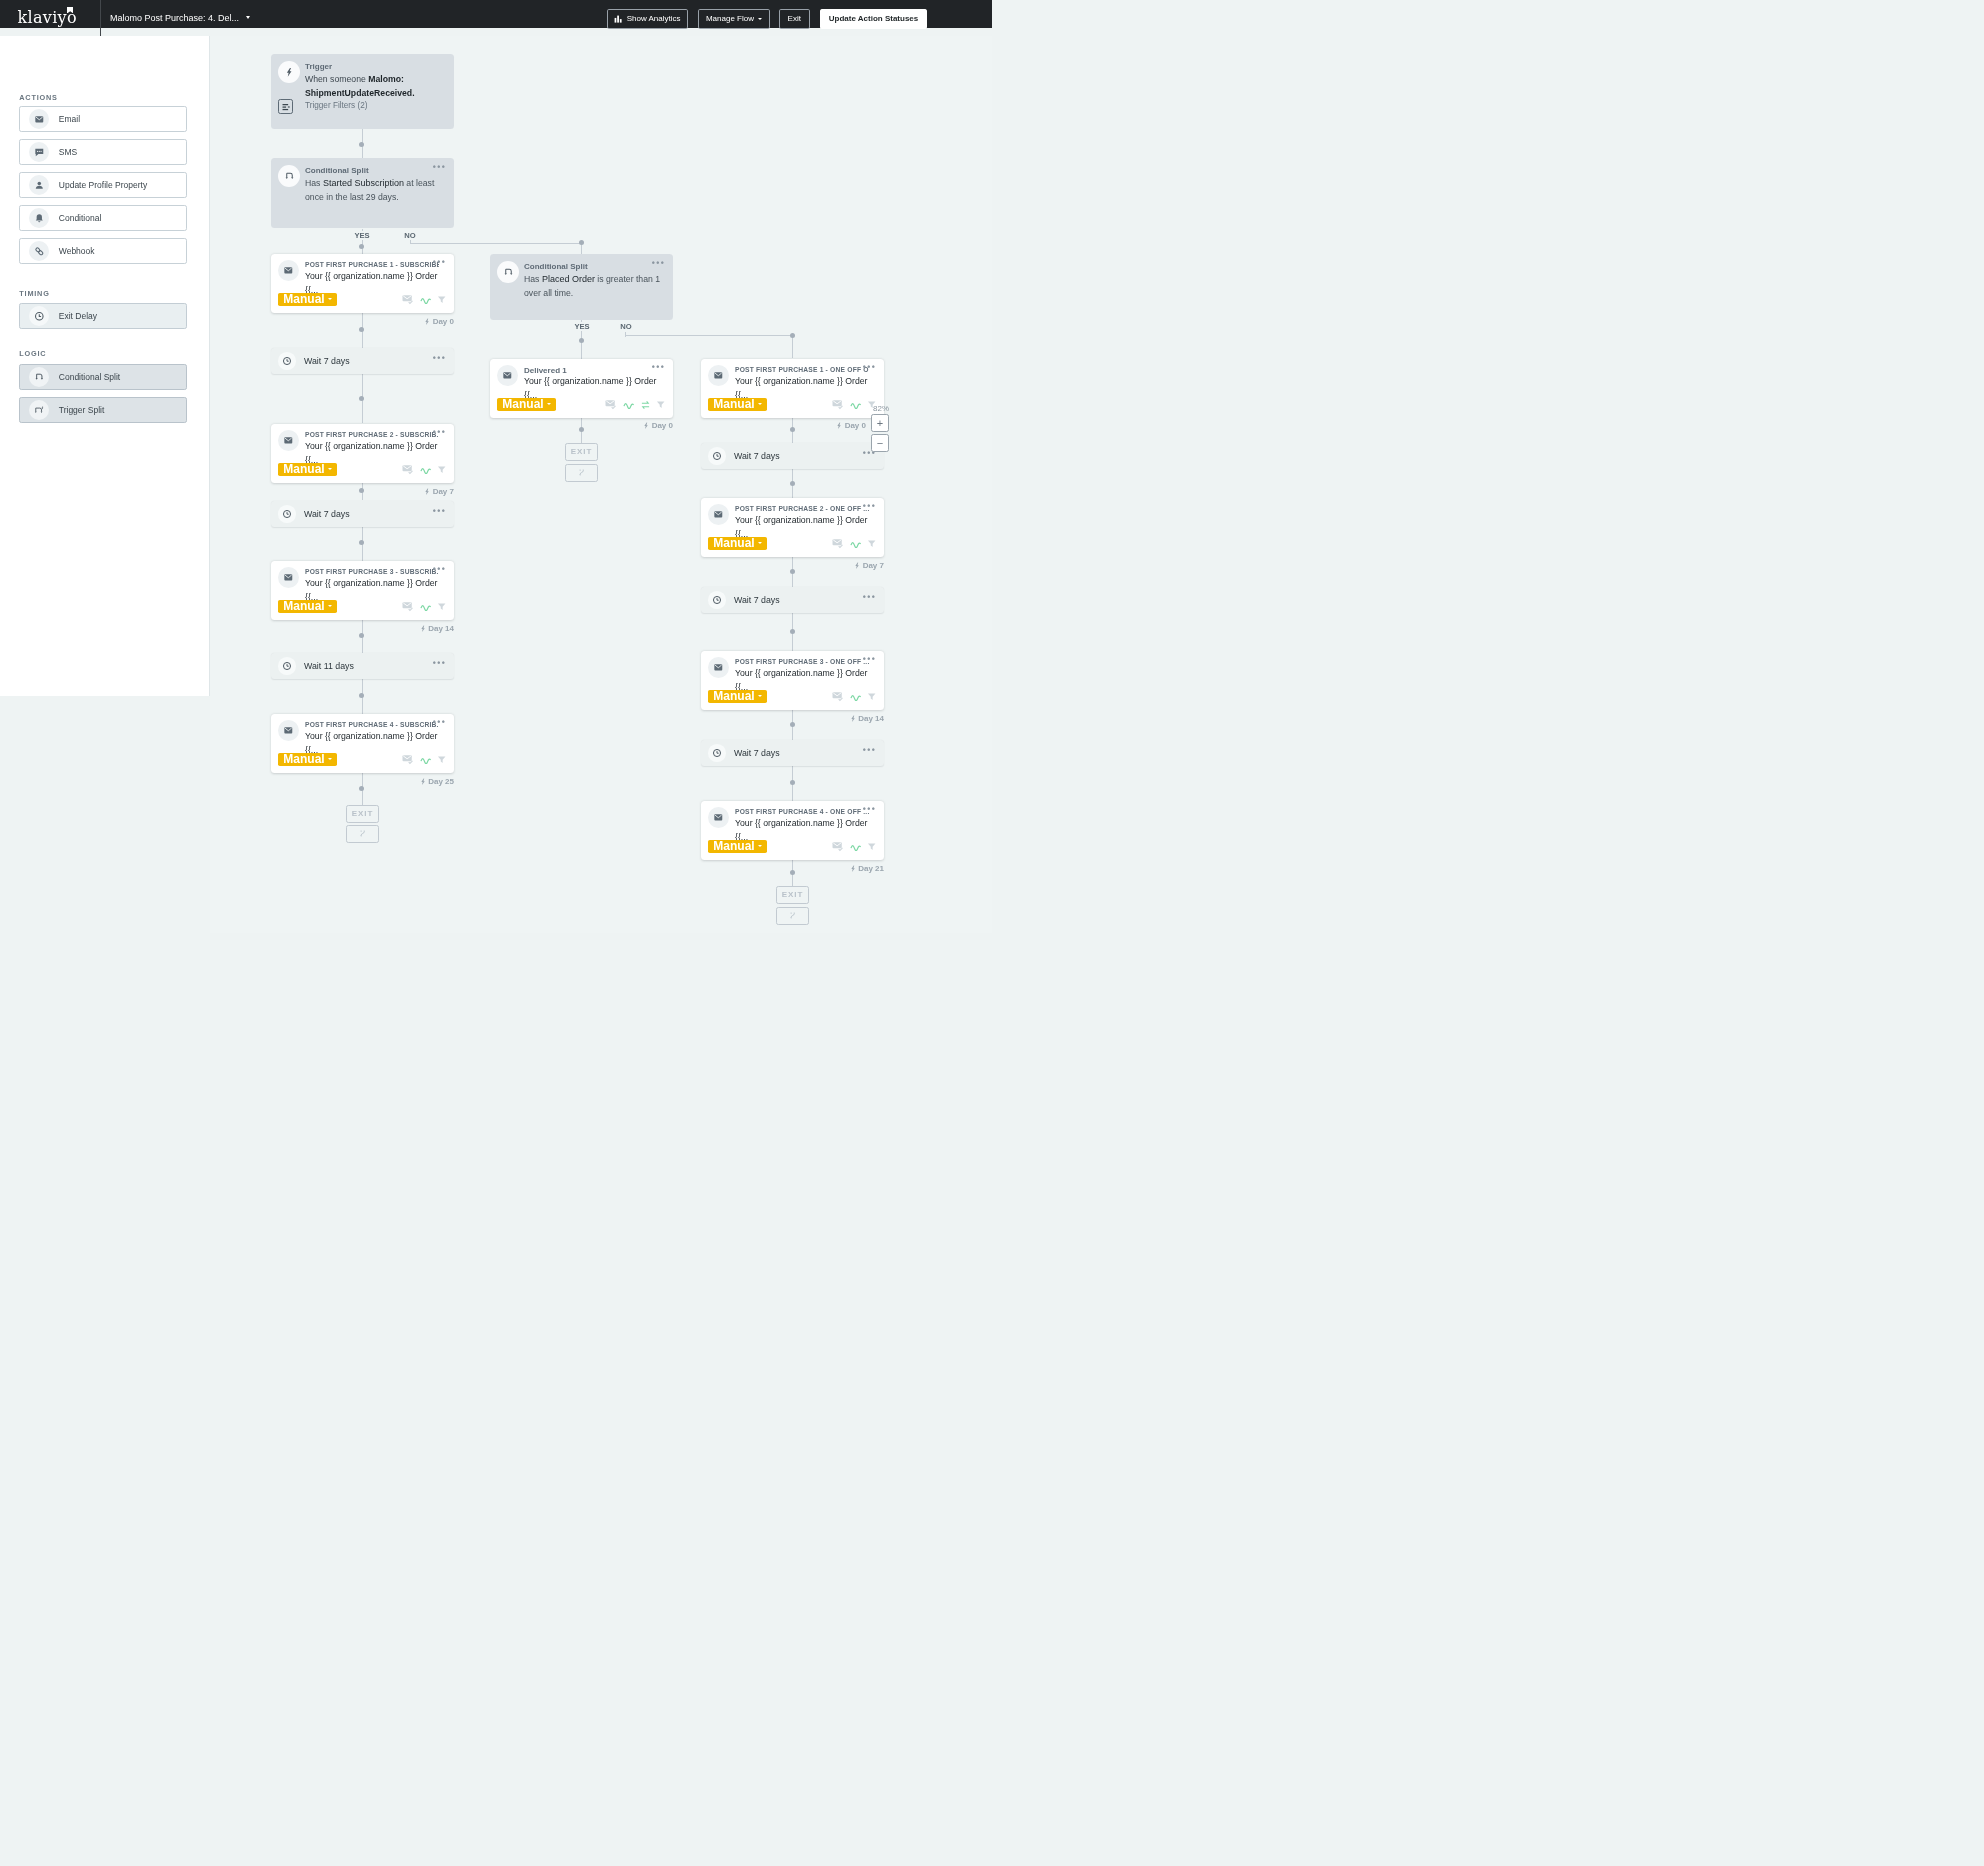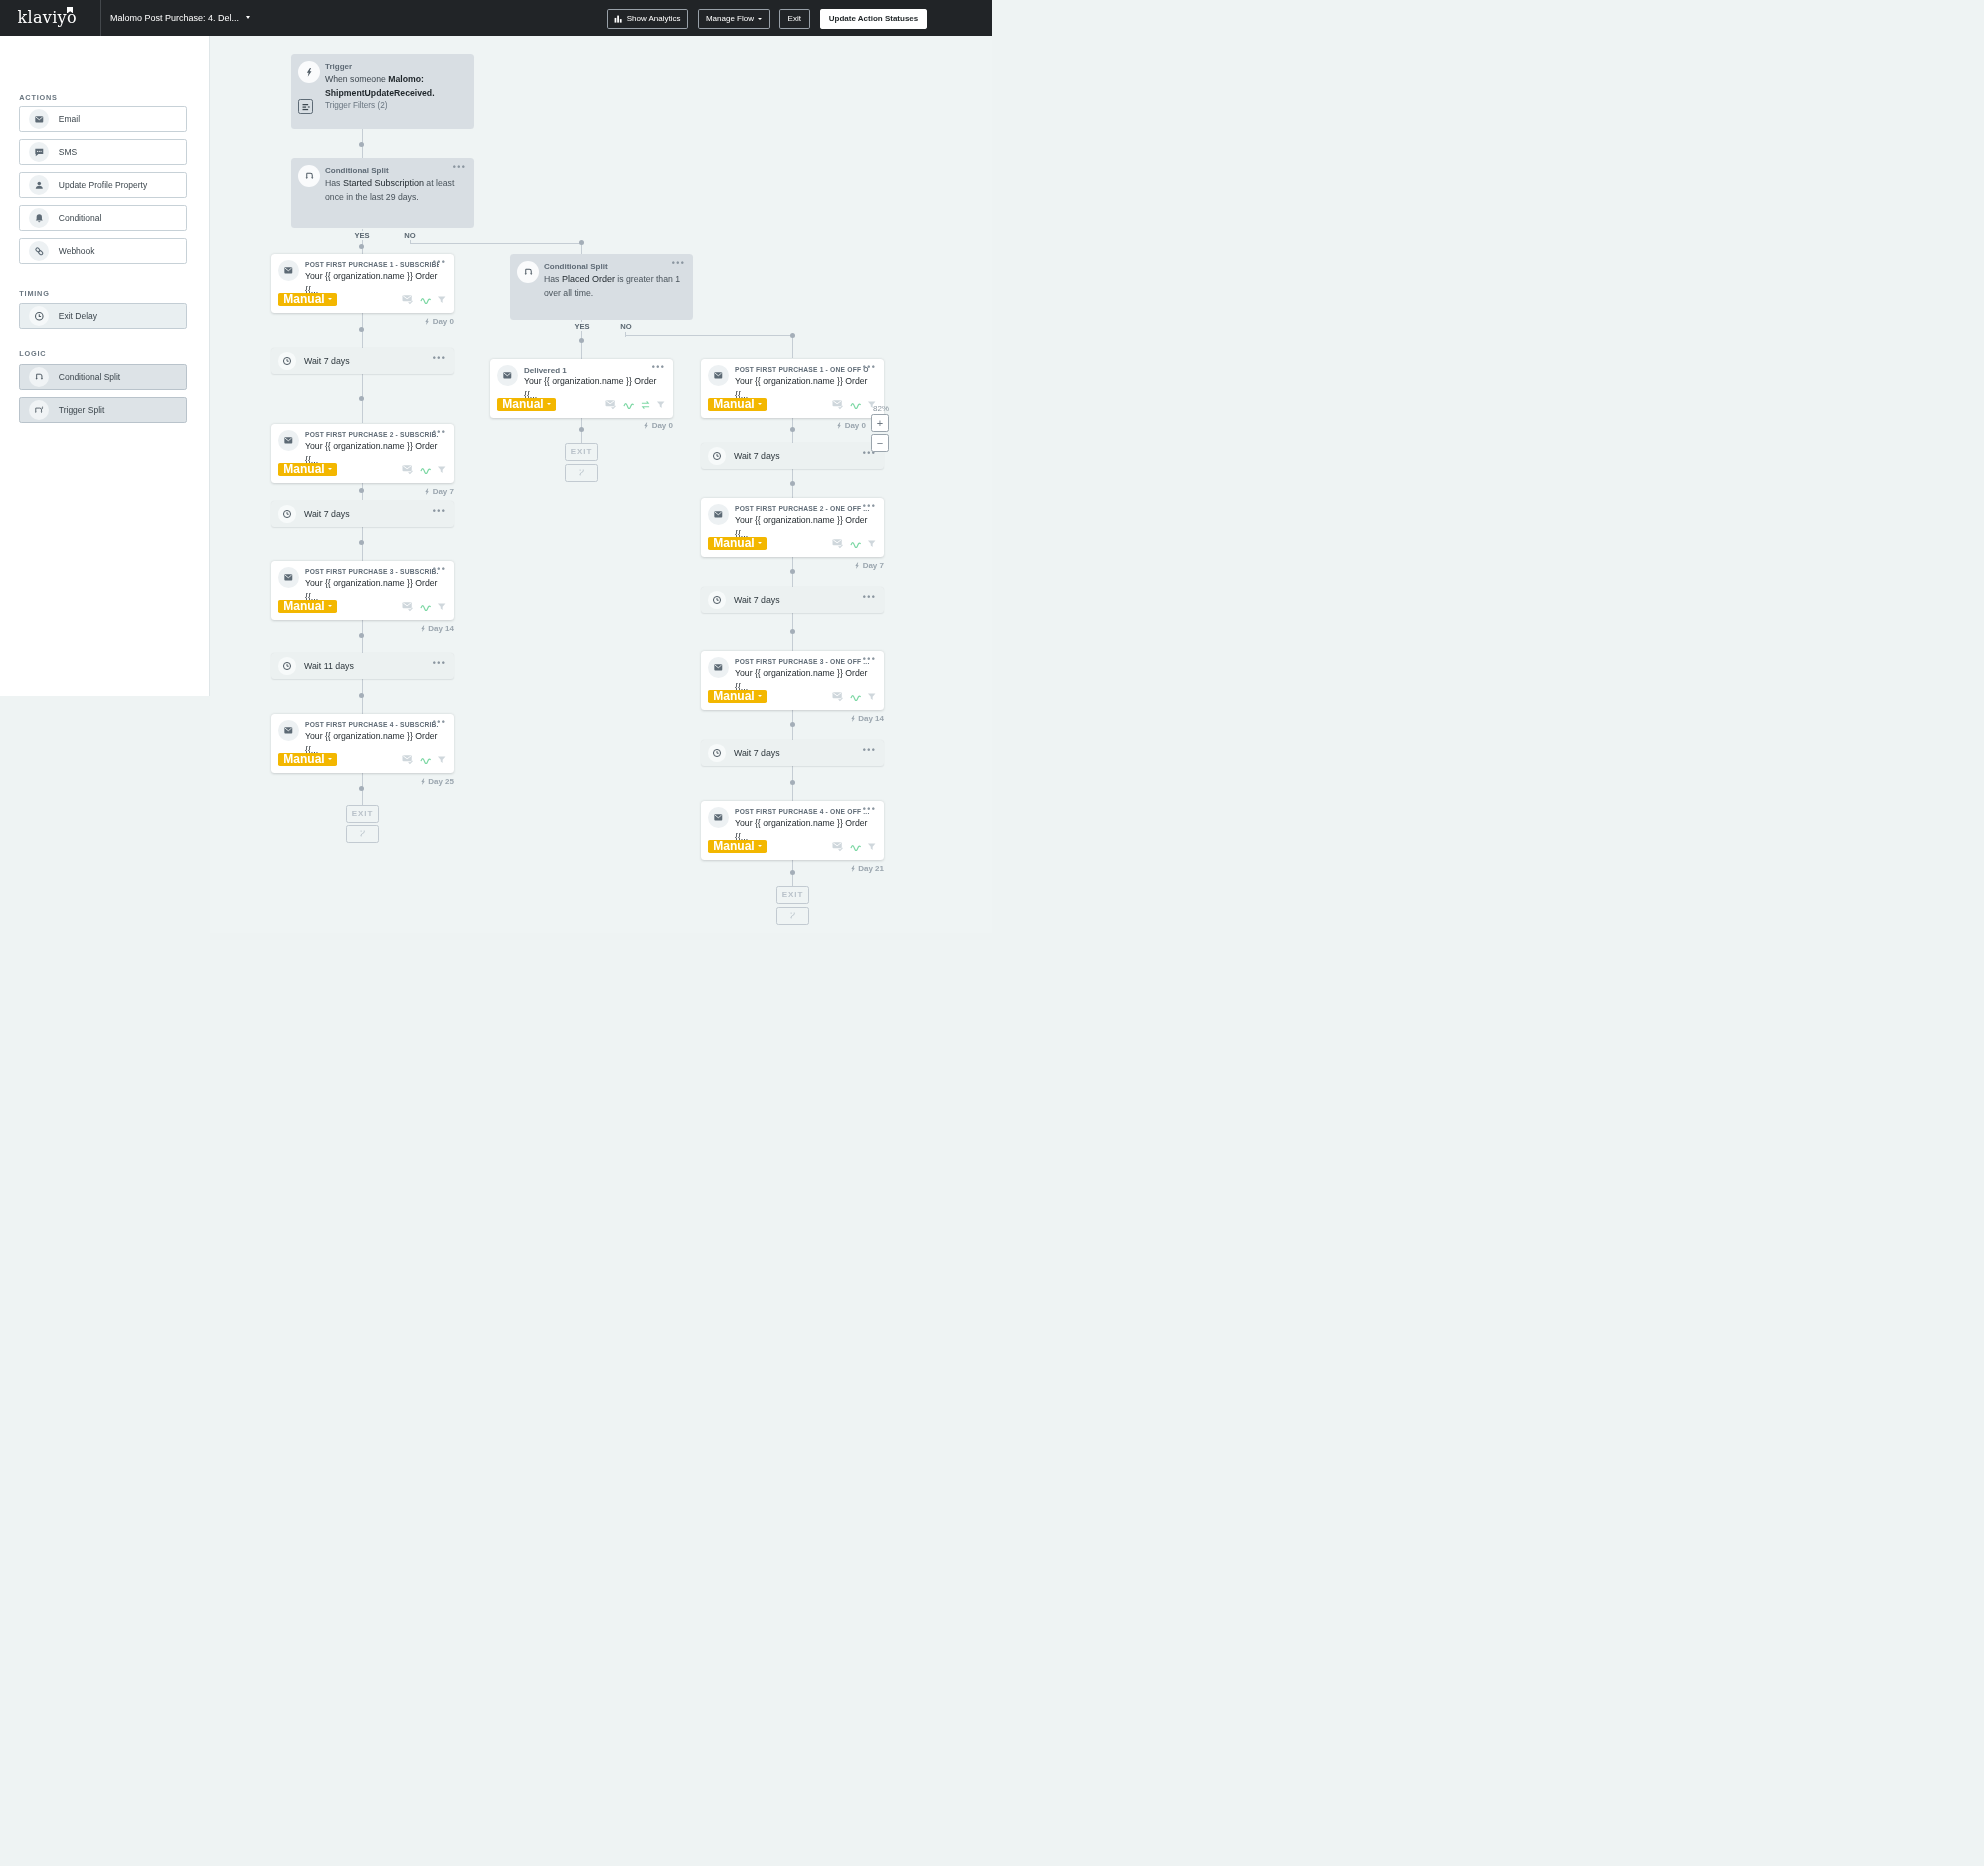--- a/index.html
+++ b/index.html
@@ -1,20 +1,20 @@
 <!DOCTYPE html>
 <html style="font-size:9.4px"><head>
 <meta charset="utf-8">
 <style>
   * { margin:0; padding:0; box-sizing:border-box; }
   html,body { width:992px; height:933px; font-family:"Liberation Sans", sans-serif; background:#eef3f3; overflow:hidden; }
   body { position:relative; }
 
   
-  .topbar { position:absolute; left:0; top:0; width:992px; height:36px; background:#212427; z-index:50; }
+  .topbar { position:absolute; left:0; top:0; width:992px; height:28px; background:#212427; z-index:50; }
   .logo { position:absolute; left:17.6px; top:8.2px; color:#fff; font-family:"DejaVu Serif", serif; font-size:16px; letter-spacing:0.3px; }
   .logo-flag { position:absolute; left:67px; top:7px; width:6.4px; height:6.4px; background:#fff;
                clip-path:polygon(0 0,100% 0,100% 100%,50% 68%,0 100%); }
   .topbar-divider { position:absolute; left:100px; top:0; width:0.6px; height:36px; background:#43474b; }
   .flow-title { position:absolute; left:110px; top:13px; color:#fff; font-size:9px; }
   .caret-down { display:inline-block; width:0; height:0; border-left:2.9px solid transparent; border-right:2.9px solid transparent; border-top:3.5px solid #fff; vertical-align:middle; }
   .flow-title-caret { position:absolute; left:246px; top:16.4px; }
   .tb-btn { position:absolute; top:8.8px; height:20px; border:0.6px solid #99a1a9; border-radius:1.8px; background:transparent;
             color:#fff; font-size:8px; font-family:Liberation Sans, sans-serif; display:flex; align-items:center; justify-content:center; gap:4.1px; cursor:pointer; }
   .tb-btn.primary { background:#fff; border-color:#fff; color:#1f2527; font-weight:700; }
@@ -33,21 +33,21 @@
 
   
   .canvas-bg { position:absolute; left:210px; top:36px; right:0; bottom:0; background:#eff4f4; }
 
   .vline { position:absolute; width:1.2px; background:#c5cdd4; z-index:1; }
   .hline { position:absolute; height:1.2px; background:#c5cdd4; z-index:1; }
   .ndot  { position:absolute; width:5.3px; height:5.3px; border-radius:50%; background:#a4aeb8; z-index:2; }
 
   .card { position:absolute; width:183px; border-radius:3.5px; z-index:3; }
   .card.white { background:#fff; box-shadow:0 0.6px 2.3px rgba(31,41,46,.18); }
-  .card.greyc { background:#d8dee3;margin-left:20px; }
+  .card.greyc { background:#d8dee3; }
   .card.waitc { background:#ecf1f1; height:26px; box-shadow:0 0.6px 1.2px rgba(31,41,46,.10); }
 
   .icon-circle { position:absolute; border-radius:50%; display:flex; align-items:center; justify-content:center; }
   .kind-label { position:absolute; left:34px; top:8.2px; font-size:8px; font-weight:600; color:#5f6b76; }
   .more { position:absolute; right:7.6px; top:3.5px; color:#8b96a0; font-size:8.8px; letter-spacing:1.5px; font-weight:700; cursor:pointer; }
   .card-body { position:absolute; left:34px; top:19.3px; width:142px; font-size:8.7px; line-height:13.5px; color:#49535b; }
   .card-body b { color:#1d2429; font-weight:700; }
   .card-body .metric { color:#232b31; font-size:9px; }
   .email-title { position:absolute; left:34px; top:7px; width:134px; font-size:6.7px; font-weight:700; letter-spacing:0.2px; color:#5f6b76; white-space:nowrap; overflow:hidden; }
   .subject { position:absolute; left:34px; top:16px; width:142px; font-size:8.7px; line-height:13.5px; color:#1d2429; }

